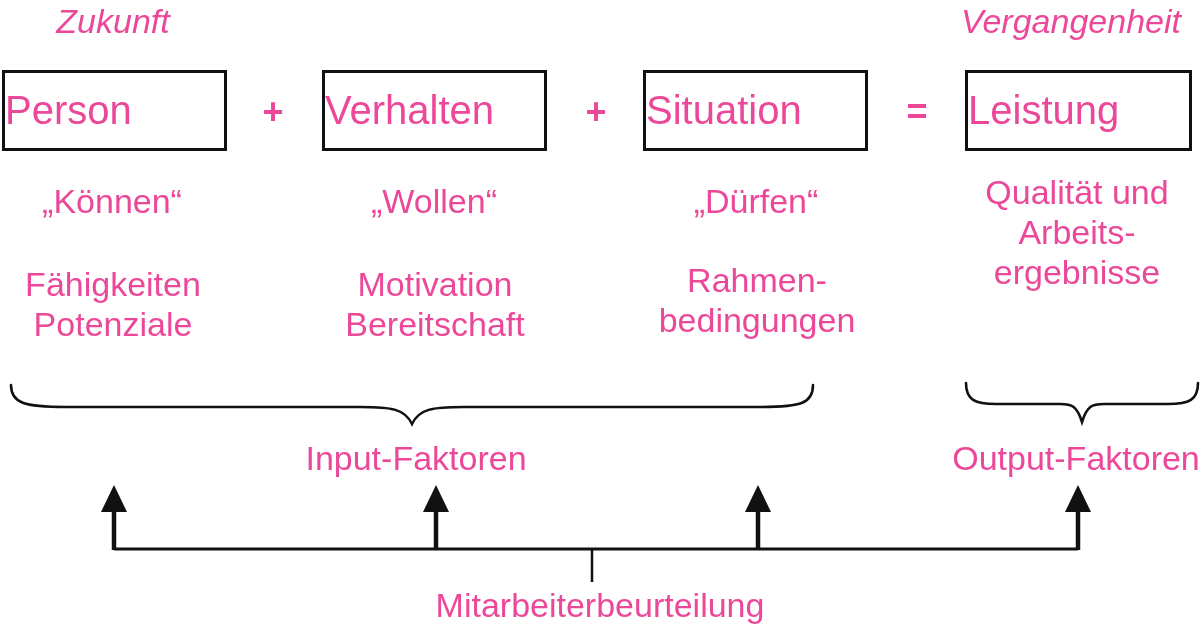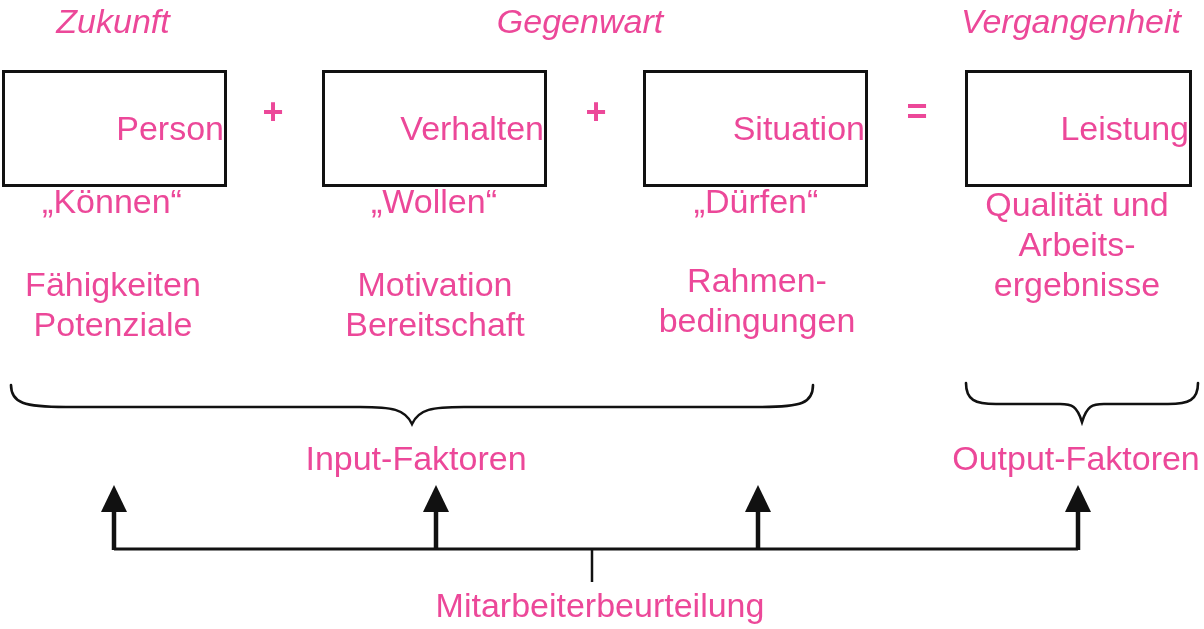--- a/index.html
+++ b/index.html
@@ -11,25 +11,25 @@
     font-family:"Liberation Sans", sans-serif;
     overflow:hidden;
   }
   .t-label {
     position:absolute; top:2px;
     font-size:34px; font-style:italic;
     transform:translateX(-50%);
     white-space:nowrap;
   }
   .eq-box {
-    position:absolute; top:70px; height:117px;
+    position:absolute; top:70px; height:81px;
     border:3px solid #111111;
     box-sizing:border-box;
-    display:flex; align-items:center; justify-content:flex-end;
-    font-size:34px;
+    display:flex; align-items:center; justify-content:flex-start;
+    font-size:40px;
     background:#ffffff;
   }
   .op {
     position:absolute; top:62px; height:100px;
     display:flex; align-items:center;
     font-size:36px; font-weight:bold;
     transform:translateX(-50%);
   }
   .quote {
     position:absolute; top:182px;
@@ -53,21 +53,20 @@
   }
   .shape { position:absolute; }
   svg { display:block; }
 </style>
 </head>
 <body>
 
 <div class="canvas">
 
   <div class="t-label" style="left:113px">Zukunft</div>
-  <div class="t-label" style="left:580px">Gegenwart</div>
   <div class="t-label" style="left:1071px">Vergangenheit</div>
 
   <div class="eq-box" style="left:2px;width:225px">
     <span>Person</span>
   </div>
   <div class="op" style="left:273px">+</div>
   <div class="eq-box" style="left:322px;width:225px">
     <span>Verhalten</span>
   </div>
   <div class="op" style="left:596px">+</div>
@@ -88,21 +87,21 @@
     <div>Potenziale</div>
   </div>
   <div class="lines" style="left:435px;top:264px">
     <div>Motivation</div>
     <div>Bereitschaft</div>
   </div>
   <div class="lines" style="left:757px;top:260px">
     <div>Rahmen-</div>
     <div>bedingungen</div>
   </div>
-  <div class="lines" style="left:1077px;top:184px">
+  <div class="lines" style="left:1077px;top:172px">
     <div>Qualität und</div>
     <div>Arbeits-</div>
     <div>ergebnisse</div>
   </div>
 
   <div class="shape" style="left:8px;top:381px">
     <svg width="808" height="48" viewBox="0 0 808 48">
       <path d="M 3,4 C 3,22 16,26 58,26 L 352,26 C 384,26 397,28 404,43 C 411,28 424,26 456,26 L 752,26 C 794,26 805,22 805,4" fill="none" stroke="#111111" stroke-width="2.6" stroke-linecap="round"></path>
     </svg>
   </div>

